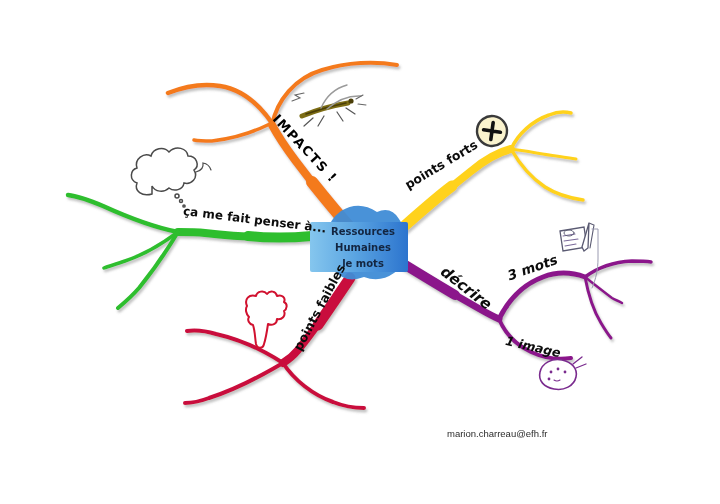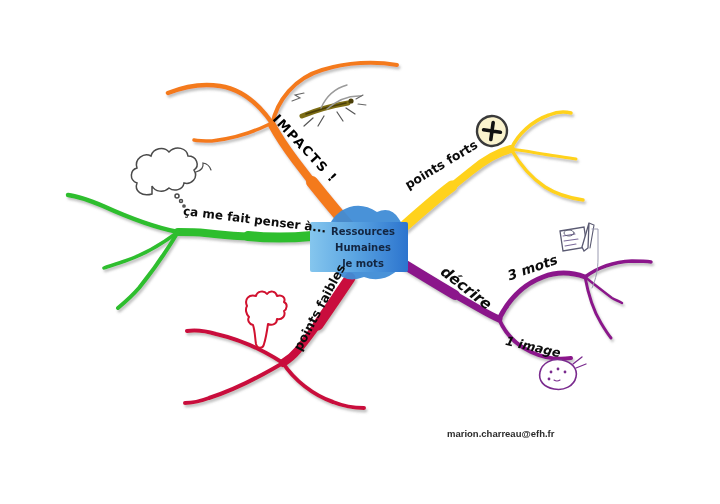--- a/index.html
+++ b/index.html
@@ -26,21 +26,21 @@
   .lbl-decrire{left:447px;top:264px;font-size:15px;font-style:italic;transform:rotate(38deg);}
   .lbl-mots{left:506px;top:270px;font-size:13.5px;font-style:italic;transform:rotate(-19deg);}
   .lbl-image{left:507px;top:335px;font-size:12.5px;font-style:italic;transform:rotate(13deg);}
   .center-text{
     position:absolute;left:310px;top:222px;width:106px;height:52px;
     display:flex;flex-direction:column;align-items:center;justify-content:center;
     font-size:10px;font-weight:bold;color:#132540;line-height:16px;
   }
   .footer-mail{
     position:absolute;left:447px;top:428px;
-    font-size:9.5px;color:#2b2b2b;font-weight:bold;
+    font-size:9.5px;color:#2b2b2b;font-weight:normal;
     font-family:"Liberation Sans","DejaVu Sans",sans-serif;
   }
 </style>
 </head>
 <body>
 
 <div class="stage">
 
   <svg width="720" height="504" viewBox="0 0 720 504">
     <defs>

